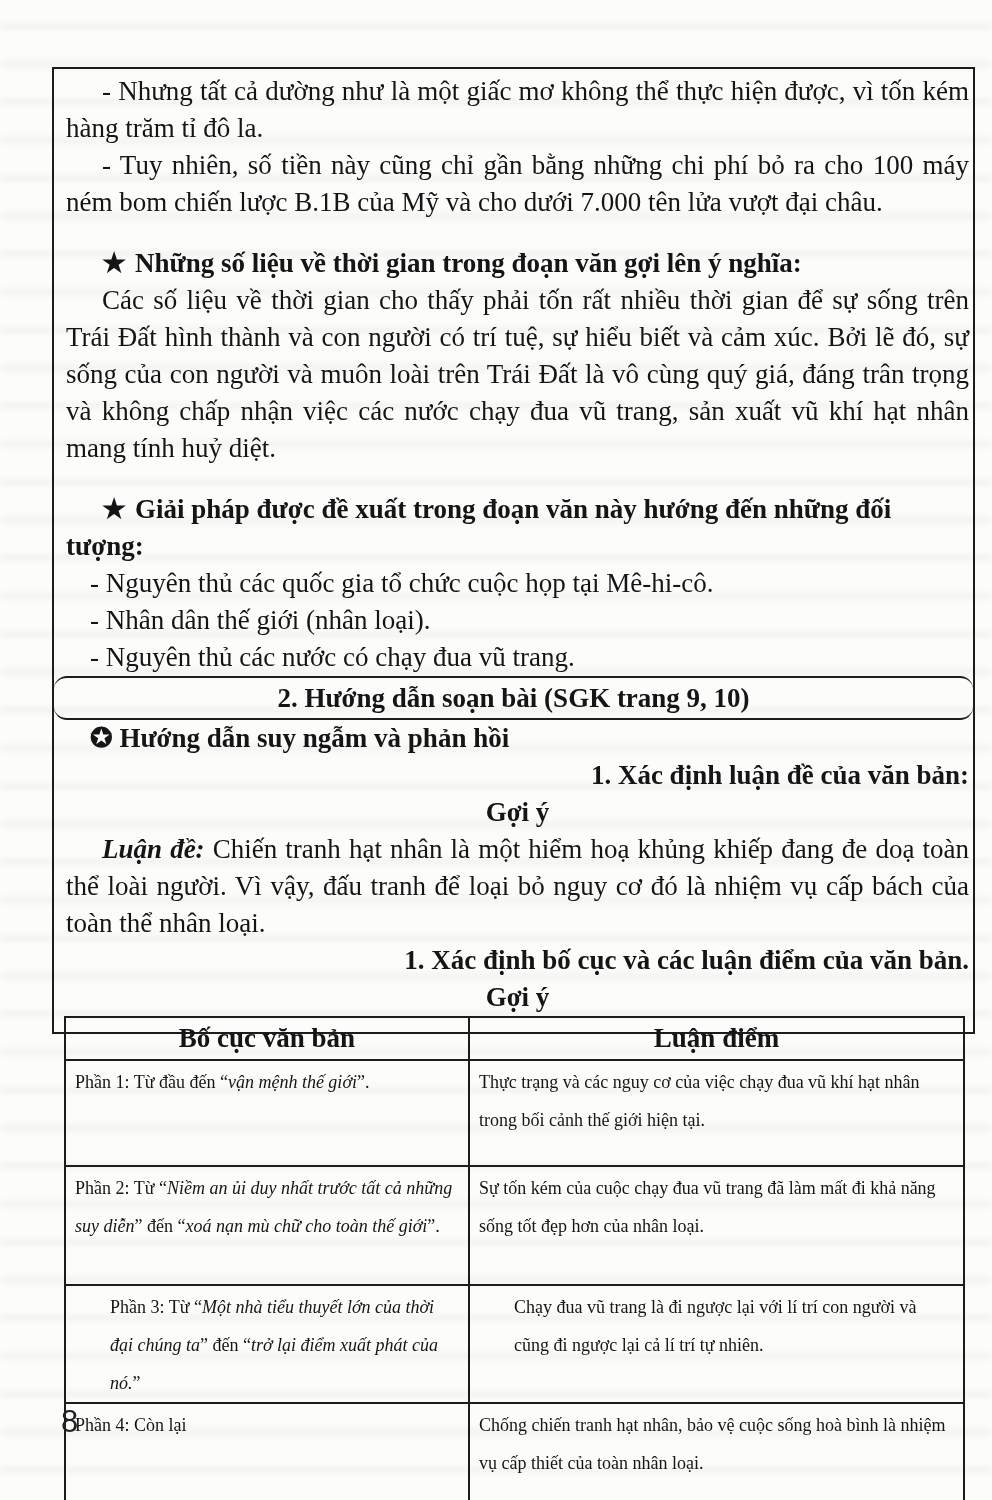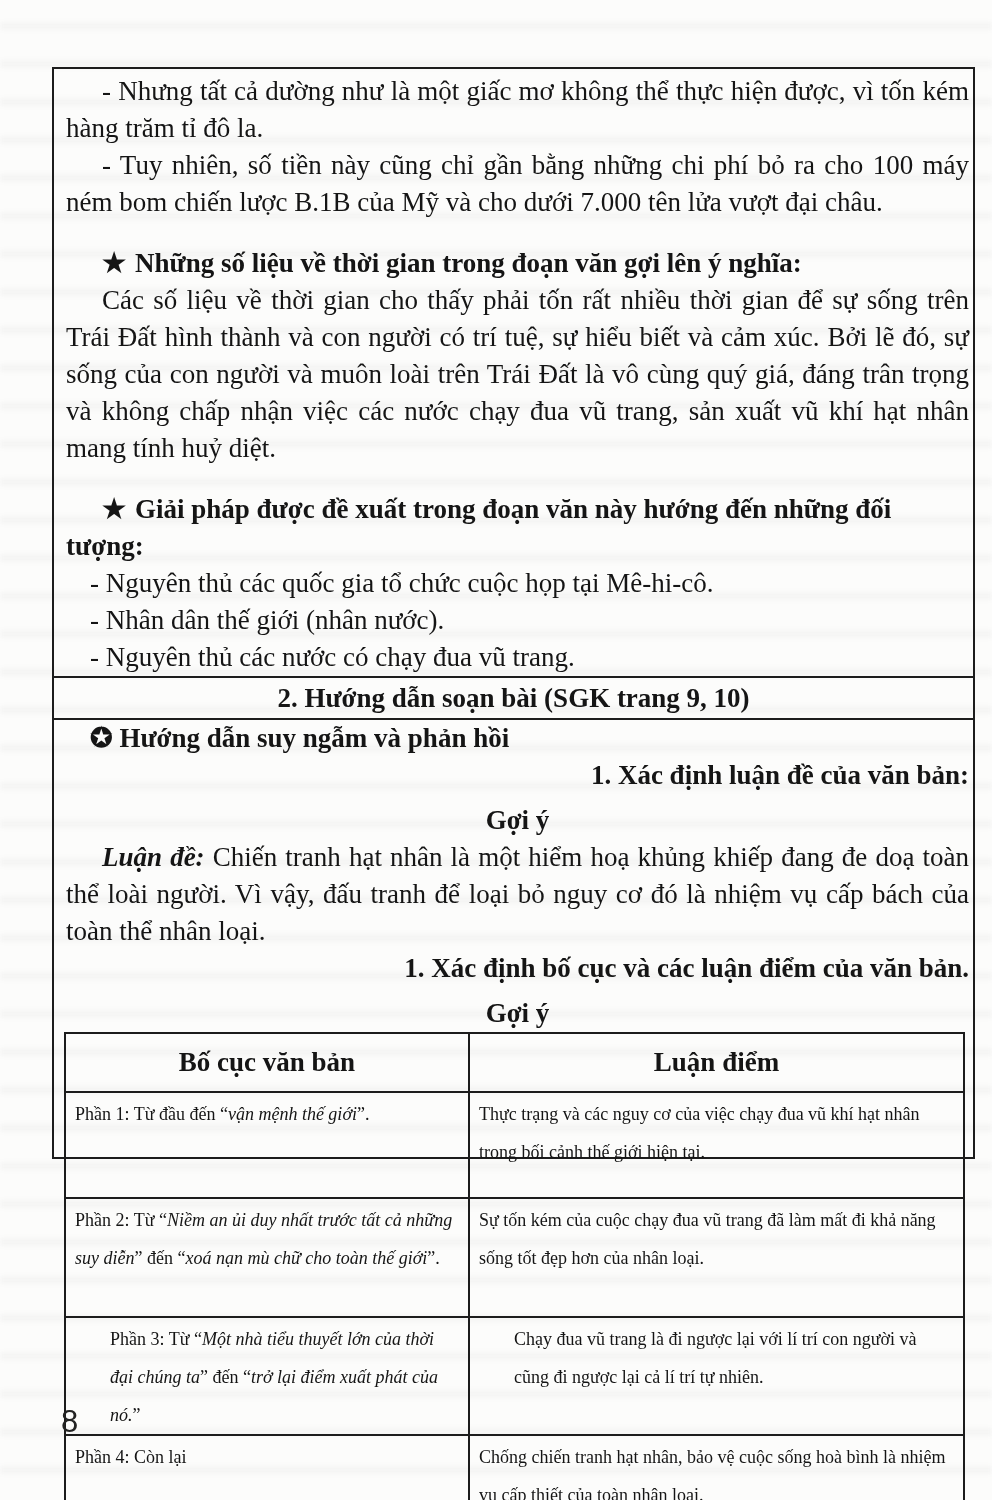--- a/index.html
+++ b/index.html
@@ -14,47 +14,48 @@
   .ghost{
     position:absolute;inset:0;pointer-events:none;
     background:
       repeating-linear-gradient(0deg,
         transparent 0 26px,
         rgba(90,90,95,0.045) 26px 34px,
         transparent 34px 38px);
     filter:blur(2px);
   }
   .page-box{
-    position:absolute;left:52px;top:67px;width:923px;height:1092px;
+    position:absolute;left:52px;top:67px;width:923px;height:967px;
     box-sizing:border-box;border:2px solid #1c1c1c;
     padding:4px 4px 0 12px;background:transparent;
   }
   p{margin:0;font-size:27px;line-height:37px;text-align:justify;}
   .indent{text-indent:36px;}
   .bullet{text-indent:24px;text-align:left;}
   .star-heading{font-weight:bold;text-indent:36px;text-align:left;margin-top:24px;}
   .star{font-weight:bold;letter-spacing:2px;}
   .band{
     margin:0 -4px 0 -12px;
     border-top:2px solid #1c1c1c;border-bottom:2px solid #1c1c1c;
     text-align:center;font-weight:bold;font-size:27px;line-height:40px;
     height:40px;
+    border-radius:13px;
   }
   .subheading{font-weight:bold;text-indent:24px;text-align:left;}
   .q-heading{font-weight:bold;text-indent:30px;text-align:right;}
-  .goiy{text-align:center;font-weight:bold;text-indent:0;margin-top:8px;}
+  .goiy{text-align:center;font-weight:bold;text-indent:0;}
   .luande-label{font-weight:bold;font-style:italic;}
   table.bocuc{
     border-collapse:collapse;margin-left:-2px;width:899px;
     table-layout:fixed;
   }
   table.bocuc,th.bc,td.bc{border:2px solid #1c1c1c;}
   th.bc{
     font-size:27px;font-weight:bold;text-align:center;
-    height:41px;padding:8px;vertical-align:middle;
+    height:41px;padding:0;vertical-align:middle;
   }
   td.bc{
     font-size:18px;line-height:38px;vertical-align:top;
     padding:2px 8px 0 9px;text-align:left;
   }
   td.bc .it{font-style:italic;}
   tr.r1 td{height:102px;}
   tr.r2 td{height:115px;}
   tr.r3 td{height:93px;padding-left:44px;}
   tr.r4 td{height:104px;}
@@ -74,21 +75,21 @@
   <p class="indent">- Nhưng tất cả dường như là một giấc mơ không thể thực hiện được, vì tốn kém hàng trăm tỉ đô la.</p>
   <p class="indent">- Tuy nhiên, số tiền này cũng chỉ gần bằng những chi phí bỏ ra cho 100 máy ném bom chiến lược B.1B của Mỹ và cho dưới 7.000 tên lửa vượt đại châu.</p>
 
   <p class="star-heading"><span class="star">★</span> <span>Những số liệu về thời gian trong đoạn văn gợi lên ý nghĩa:</span></p>
 
   <p class="indent">Các số liệu về thời gian cho thấy phải tốn rất nhiều thời gian để sự sống trên Trái Đất hình thành và con người có trí tuệ, sự hiểu biết và cảm xúc. Bởi lẽ đó, sự sống của con người và muôn loài trên Trái Đất là vô cùng quý giá, đáng trân trọng và không chấp nhận việc các nước chạy đua vũ trang, sản xuất vũ khí hạt nhân mang tính huỷ diệt.</p>
 
   <p class="star-heading"><span class="star">★</span> <span>Giải pháp được đề xuất trong đoạn văn này hướng đến những đối tượng:</span></p>
 
   <p class="bullet">- Nguyên thủ các quốc gia tổ chức cuộc họp tại Mê-hi-cô.</p>
-  <p class="bullet">- Nhân dân thế giới (nhân nước).</p>
+  <p class="bullet">- Nhân dân thế giới (nhân loại).</p>
   <p class="bullet">- Nguyên thủ các nước có chạy đua vũ trang.</p>
 
   <div class="band"><span>2. Hướng dẫn soạn bài (SGK trang 9, 10)</span></div>
 
   <p class="subheading"><span>✪</span> <span>Hướng dẫn suy ngẫm và phản hồi</span></p>
 
   <p class="q-heading">1. Xác định luận đề của văn bản:</p>
   <p class="goiy">Gợi ý</p>
 
   <p class="indent"><span class="luande-label">Luận đề:</span><span> Chiến tranh hạt nhân là một hiểm hoạ khủng khiếp đang đe doạ toàn thể loài người. Vì vậy, đấu tranh để loại bỏ nguy cơ đó là nhiệm vụ cấp bách của toàn thể nhân loại.</span></p>

